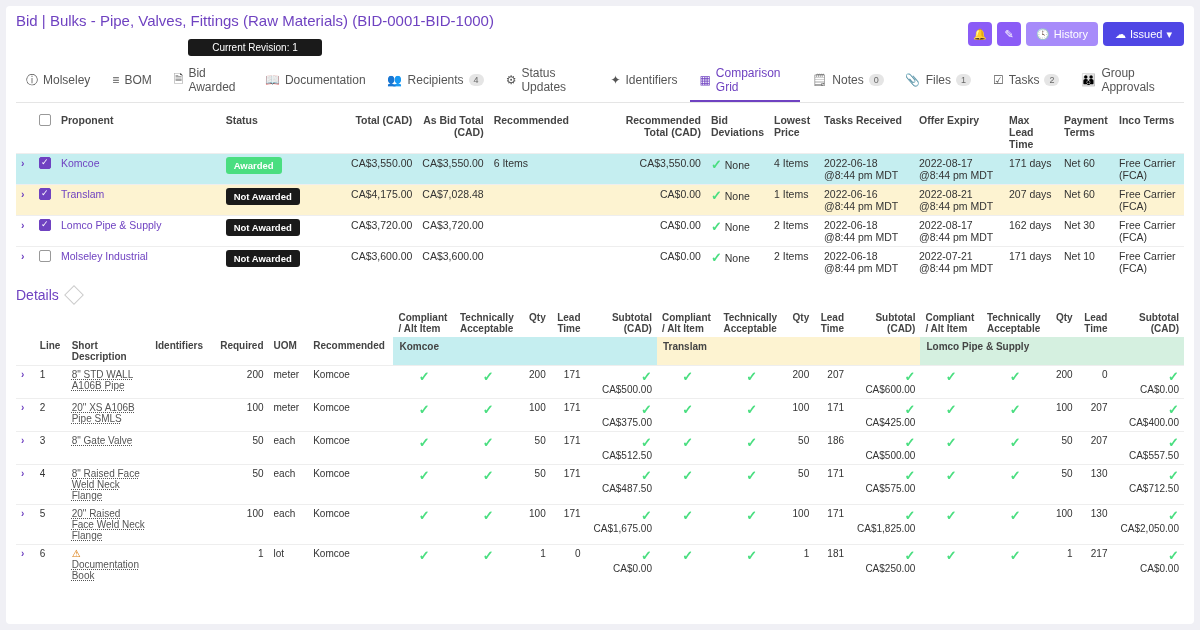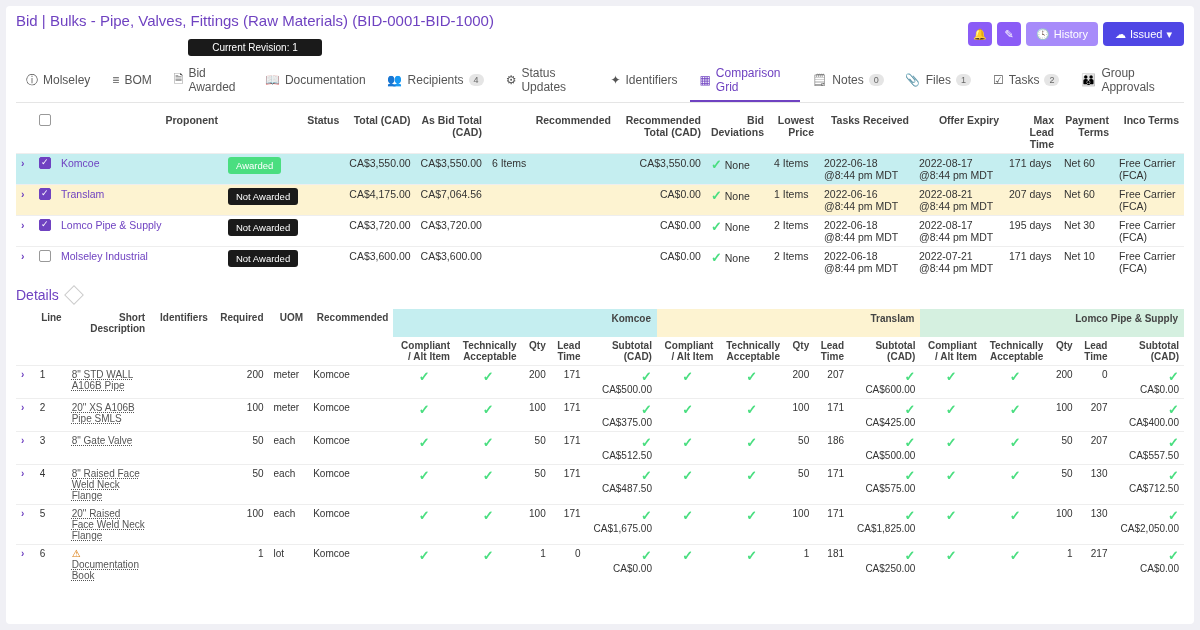--- a/index.html
+++ b/index.html
@@ -15,29 +15,29 @@
 .btn-issued { background: #4f46e5; color: #fff; border: none; padding: 4px 12px; border-radius: 4px; font-size: 11px; cursor: pointer; display: flex; align-items: center; gap: 4px; }
 .tabs { display: flex; gap: 2px; border-bottom: 1px solid #e5e5e5; margin-bottom: 8px; }
 .tab { display: flex; align-items: center; gap: 5px; padding: 6px 10px; font-size: 12px; color: #555; cursor: pointer; border-bottom: 2px solid transparent; }
 .tab.active { color: #6f42c1; border-bottom-color: #6f42c1; }
 .tab-badge { background: #e5e5e5; color: #666; font-size: 9px; padding: 1px 5px; border-radius: 8px; }
 .section-header { display: flex; align-items: center; justify-content: space-between; margin: 4px 0 6px 0; }
 .section-title { color: #6f42c1; font-size: 14px; font-weight: 500; display: flex; align-items: center; gap: 8px; }
 .diamond-icon { width: 14px; height: 14px; border: 1px solid #ccc; transform: rotate(45deg); display: inline-block; }
 .btn-export { background: #1a1a1a; color: #fff; border: none; padding: 5px 10px; font-size: 10px; border-radius: 3px; cursor: pointer; }
 table { width: 100%; border-collapse: collapse; font-size: 10.5px; }
-th { text-align: right; font-weight: 600; color: #444; padding: 3px 5px; vertical-align: top; font-size: 10.5px; }
+th { text-align: left; font-weight: 600; color: #444; padding: 3px 5px; vertical-align: top; font-size: 10.5px; }
 td { padding: 3px 5px; vertical-align: top; border-top: 1px solid #eee; font-size: 10.5px; }
 .resp-table tbody tr.r0 { background: #c5eef0; }
 .resp-table tbody tr.r1 { background: #fdf3d1; }
 .expander { color: #6f42c1; cursor: pointer; font-weight: bold; }
 .cb { width: 12px; height: 12px; border: 1px solid #999; border-radius: 2px; display: inline-block; background: #fff; }
 .cb.checked { background: #6f42c1; border-color: #6f42c1; position: relative; }
 .cb.checked::after { content: "✓"; color: #fff; font-size: 9px; position: absolute; left: 1px; top: -1px; }
-.pill { font-size: 9.5px; padding: 3px 8px; border-radius: 3px; color: #fff; font-weight: 400; display: inline-block; }
+.pill { font-size: 9.5px; padding: 3px 8px; border-radius: 3px; color: #fff; font-weight: 700; display: inline-block; }
 .pill.awarded { background: #4ade80; }
 .pill.notawarded { background: #1a1a1a; }
 .check { color: #4ade80; font-size: 13px; font-weight: bold; }
 .proponent { color: #6f42c1; }
 .details-table { margin-top: 2px; }
 .details-table th { font-size: 10px; }
 .details-table td { font-size: 10px; }
 .bidder-head { padding: 4px 6px; font-weight: 600; font-size: 10.5px; }
 .bh0 { background: #c5eef0; }
 .bh1 { background: #fdf3d1; }
@@ -164,21 +164,21 @@
     <td>171 days</td>
     <td>Net 60</td>
     <td>Free Carrier (FCA)</td>
         </tr>
         <tr class="r1">
     <td><span class="expander">›</span></td>
     <td><span class="cb checked"></span></td>
     <td class="proponent">Translam</td>
     <td><span class="pill notawarded">Not Awarded</span></td>
     <td class="right">CA$4,175.00</td>
-    <td class="right">CA$7,064.56</td>
+    <td class="right">CA$7,028.48</td>
     <td></td>
     <td class="right">CA$0.00</td>
     <td><span class="check">✓</span> None</td>
     <td>1 Items</td>
     <td>2022-06-16 @8:44 pm MDT</td>
     <td>2022-08-21 @8:44 pm MDT</td>
     <td>207 days</td>
     <td>Net 60</td>
     <td>Free Carrier (FCA)</td>
         </tr>
@@ -188,21 +188,21 @@
     <td class="proponent">Lomco Pipe &amp; Supply</td>
     <td><span class="pill notawarded">Not Awarded</span></td>
     <td class="right">CA$3,720.00</td>
     <td class="right">CA$3,720.00</td>
     <td></td>
     <td class="right">CA$0.00</td>
     <td><span class="check">✓</span> None</td>
     <td>2 Items</td>
     <td>2022-06-18 @8:44 pm MDT</td>
     <td>2022-08-17 @8:44 pm MDT</td>
-    <td>195 days</td>
+    <td>162 days</td>
     <td>Net 30</td>
     <td>Free Carrier (FCA)</td>
         </tr>
         <tr>
     <td><span class="expander">›</span></td>
     <td><span class="cb "></span></td>
     <td class="proponent">Molseley Industrial</td>
     <td><span class="pill notawarded">Not Awarded</span></td>
     <td class="right">CA$3,600.00</td>
     <td class="right">CA$3,600.00</td>
@@ -221,50 +221,50 @@
 
   <div class="section-header" style="margin-top:10px">
     <div class="section-title">
         <span>Details</span>
         <span class="diamond-icon"></span>
       </div>
   </div>
 
   <table class="details-table">
     <thead>
-      <tr>
-        <th style="width:18px"></th>
-        <th style="width:28px">Line</th>
-        <th style="width:80px">Short Description</th>
-        <th style="width:60px">Identifiers</th>
-        <th class="right" style="width:45px">Required</th>
-        <th style="width:38px">UOM</th>
-        <th style="width:68px">Recommended</th>
-        <th colspan="5" class="bidder-head bh0">Komcoe</th>
-        <th colspan="5" class="bidder-head bh1">Translam</th>
-        <th colspan="5" class="bidder-head bh2">Lomco Pipe &amp; Supply</th>
-      </tr>
       <tr>
         <th colspan="7"></th>
         <th style="width:50px">Compliant / Alt Item</th>
         <th style="width:50px">Technically Acceptable</th>
         <th class="right" style="width:28px">Qty</th>
         <th class="right" style="width:30px">Lead Time</th>
         <th class="right" style="width:58px">Subtotal (CAD)</th>
         <th style="width:50px">Compliant / Alt Item</th>
         <th style="width:50px">Technically Acceptable</th>
         <th class="right" style="width:28px">Qty</th>
         <th class="right" style="width:30px">Lead Time</th>
         <th class="right" style="width:58px">Subtotal (CAD)</th>
         <th style="width:50px">Compliant / Alt Item</th>
         <th style="width:50px">Technically Acceptable</th>
         <th class="right" style="width:28px">Qty</th>
         <th class="right" style="width:30px">Lead Time</th>
         <th class="right" style="width:58px">Subtotal (CAD)</th>
       </tr>
+      <tr>
+        <th style="width:18px"></th>
+        <th style="width:28px">Line</th>
+        <th style="width:80px">Short Description</th>
+        <th style="width:60px">Identifiers</th>
+        <th class="right" style="width:45px">Required</th>
+        <th style="width:38px">UOM</th>
+        <th style="width:68px">Recommended</th>
+        <th colspan="5" class="bidder-head bh0">Komcoe</th>
+        <th colspan="5" class="bidder-head bh1">Translam</th>
+        <th colspan="5" class="bidder-head bh2">Lomco Pipe &amp; Supply</th>
+      </tr>
     </thead>
     <tbody id="det-body">
         <tr>
     <td><span class="expander">›</span></td>
     <td>1</td>
     <td><span class="desc">8" STD WALL A106B Pipe</span></td>
     <td></td>
     <td class="right">200</td>
     <td>meter</td>
     <td>Komcoe</td>

